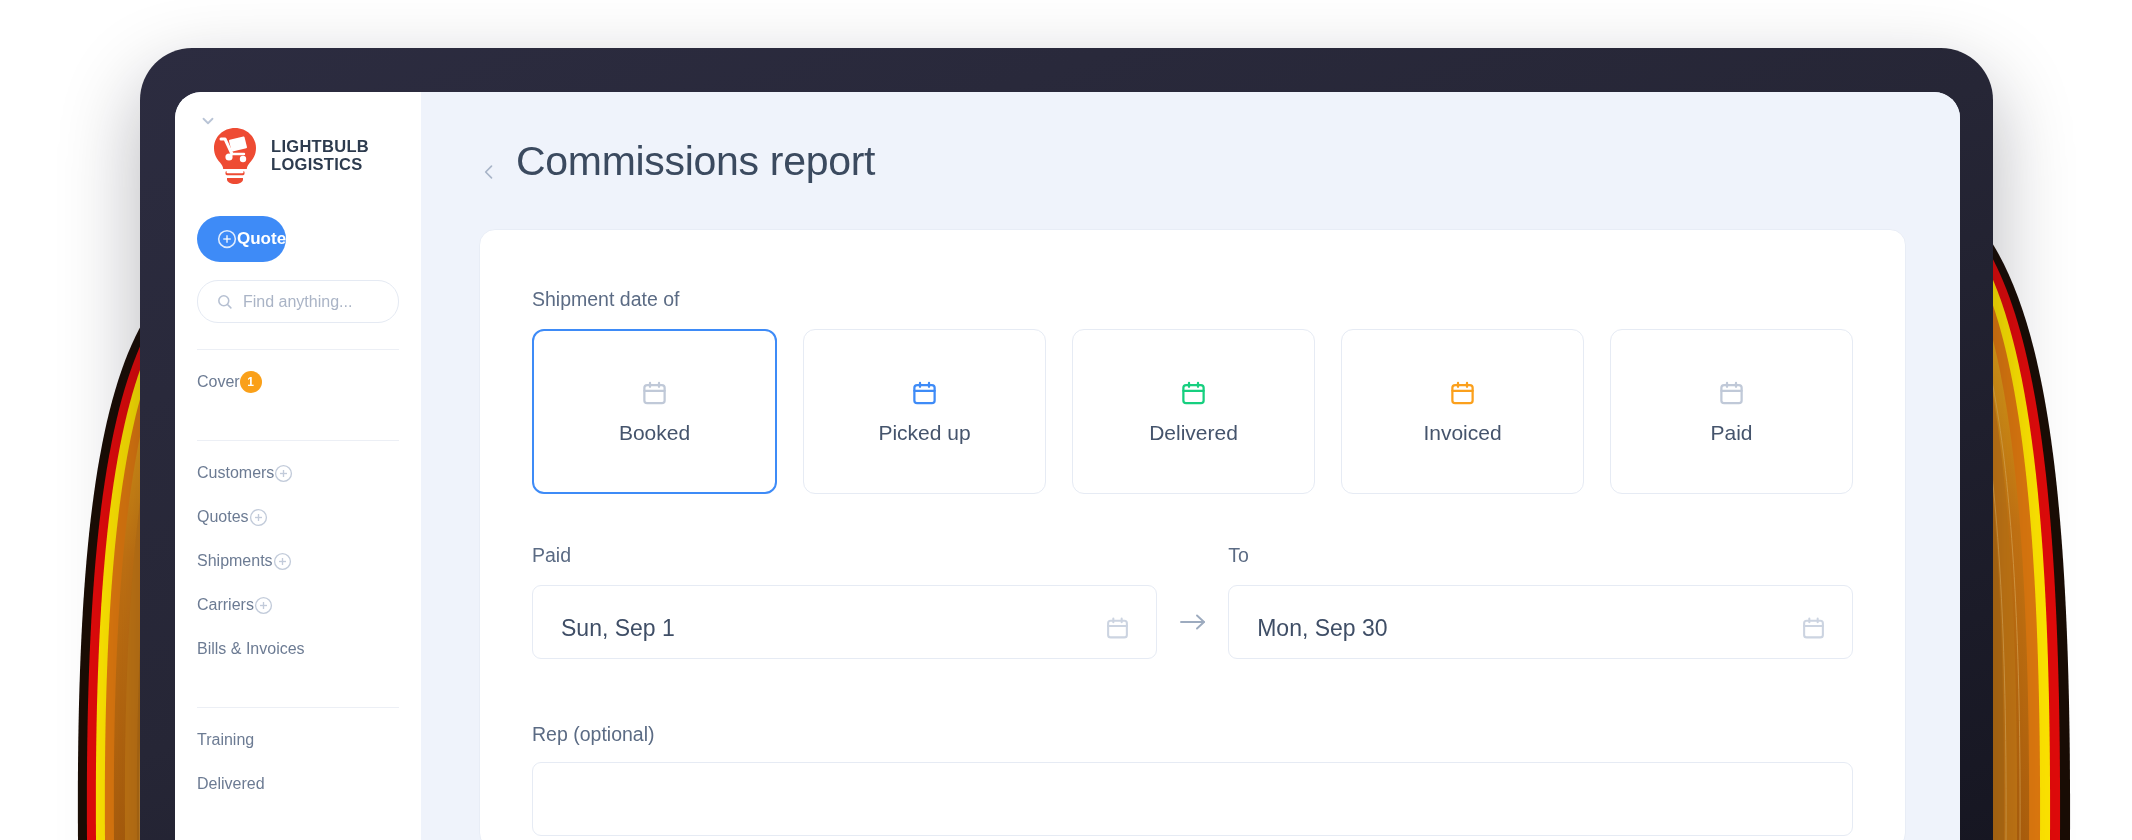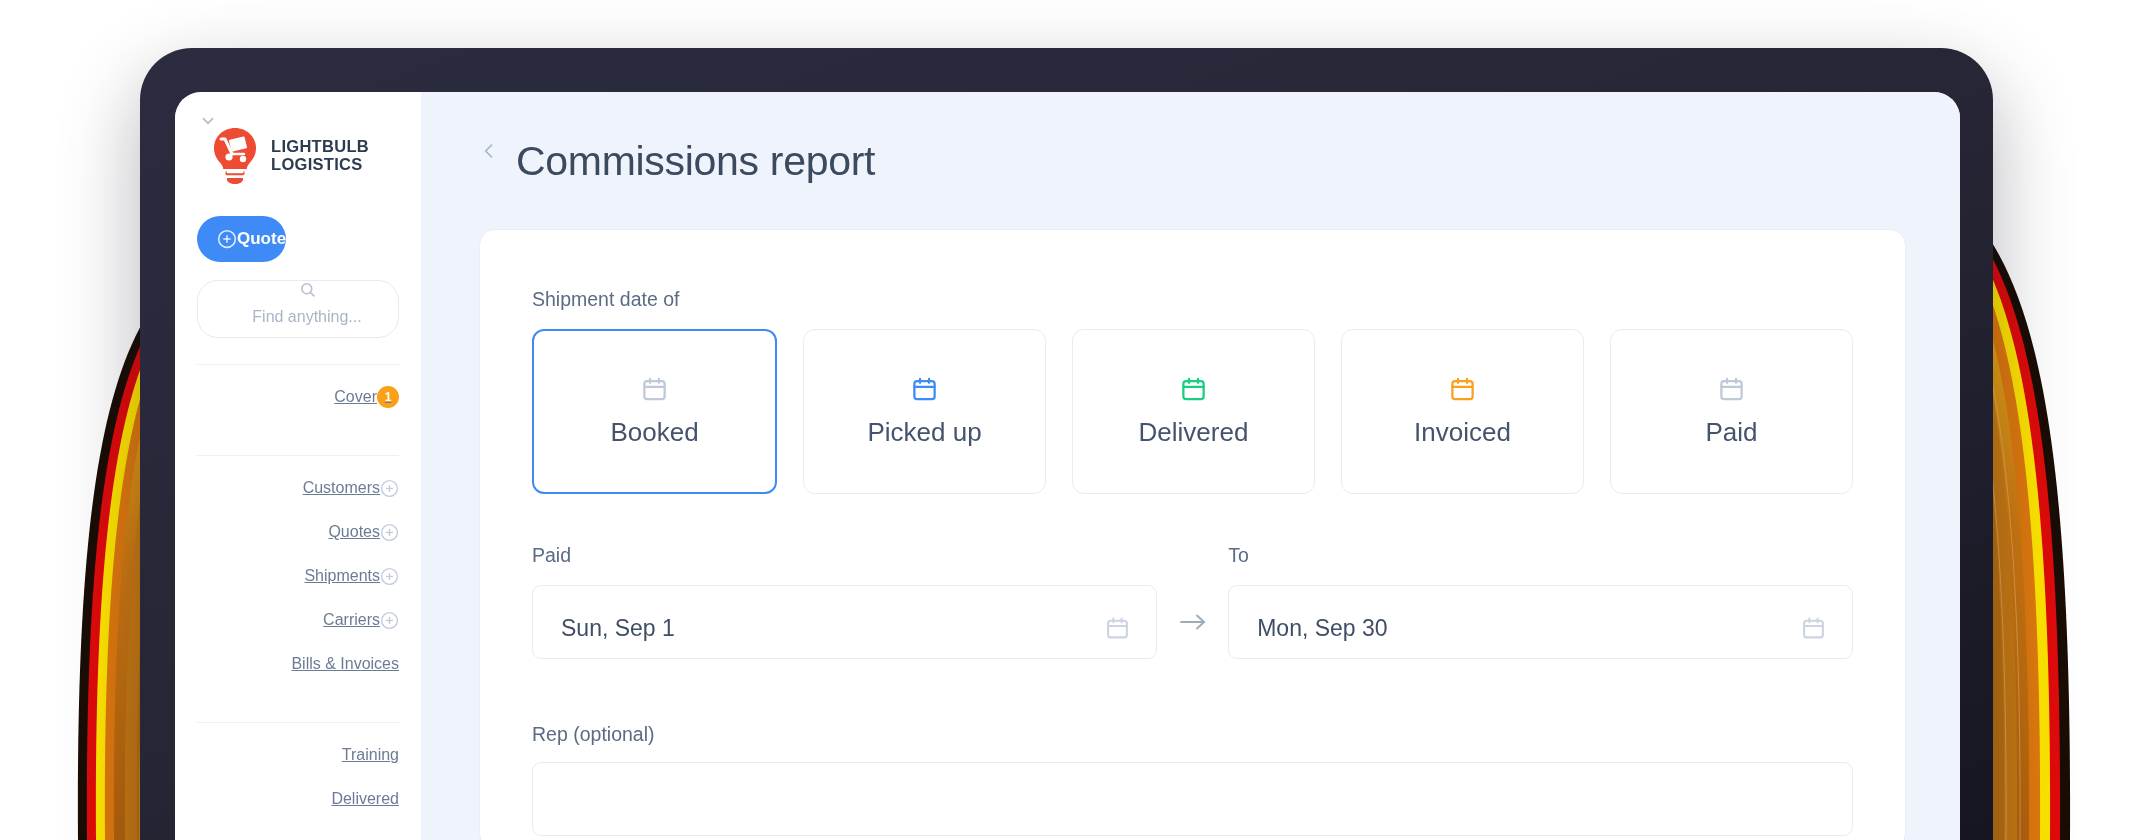--- a/index.html
+++ b/index.html
@@ -103,48 +103,46 @@
     cursor: pointer;
     border: none;
   }
   .plus-circle {
     width: 20px; height: 20px; flex: none;
     color: rgba(255,255,255,0.82);
   }
 
   .search-box {
     margin: 18px 22px 0 22px;
-    height: 58px;
+    height: 43px;
     border: 1.4px solid #e5eaf3;
     border-radius: 21px;
     display: flex;
     align-items: center;
     gap: 10px;
     padding-left: 18px;
-    flex-direction: column;
   }
   .search-ico { width: 17px; height: 17px; color: #b6c0d2; flex: none; }
   .search-ph { font-size: 16px; color: #aab4c6; }
 
   .sb-divider {
     height: 1px;
     background: #eceff5;
     margin: 26px 22px 0 22px;
   }
 
   .sb-group { padding: 0 22px; }
   .sb-item {
     height: 44px;
     display: flex;
     align-items: center;
-    justify-content: flex-end;
+    justify-content: flex-start;
     font-size: 16px;
     color: #6c7b93;
     cursor: pointer;
-    text-decoration: underline;
   }
   .sb-item .lbl { white-space: nowrap; }
   .group-gap { height: 10px; }
 
   .badge {
     width: 22px; height: 22px;
     border-radius: 50%;
     background: #faa019;
     color: #ffffff;
     font-size: 12px;
@@ -158,21 +156,21 @@
   
   .main {
     flex: 1;
     background: #eff3fb;
     padding: 46px 54px 0 58px;
     overflow: hidden;
   }
 
   .page-head {
     display: flex;
-    align-items: flex-start;
+    align-items: flex-end;
     gap: 17px;
     margin-bottom: 44px;
   }
   .back-chev { width: 20px; height: 26px; color: #a9b5c8; flex: none; cursor: pointer; }
   .page-title {
     font-size: 41px;
     color: #3b4a5f;
     font-weight: 400;
     letter-spacing: -0.3px;
   }
@@ -206,21 +204,21 @@
     align-items: center;
     justify-content: center;
     gap: 14px;
     cursor: pointer;
   }
   .tile.selected {
     border: 2.4px solid #3e8bf7;
   }
   .tile .cal { width: 27px; height: 28px; }
   .tile .tlabel {
-    font-size: 26px;
+    font-size: 21px;
     color: #45546c;
   }
 
   .row2 {
     display: flex;
     align-items: flex-end;
     margin-top: 50px;
     gap: 0;
   }
   .date-col { width: 630px; }

